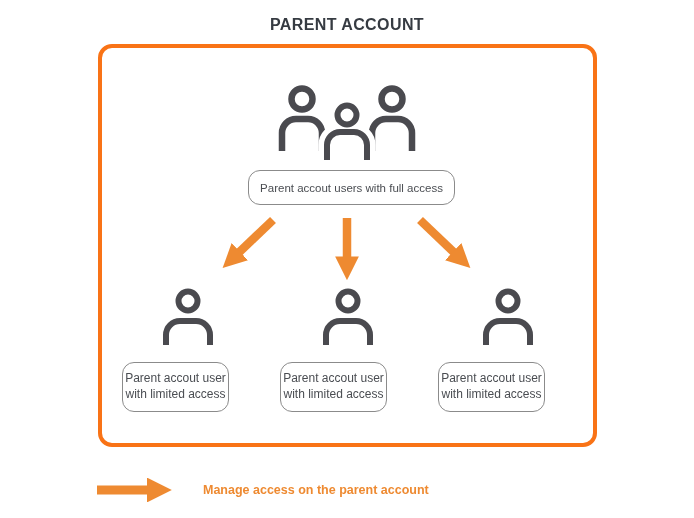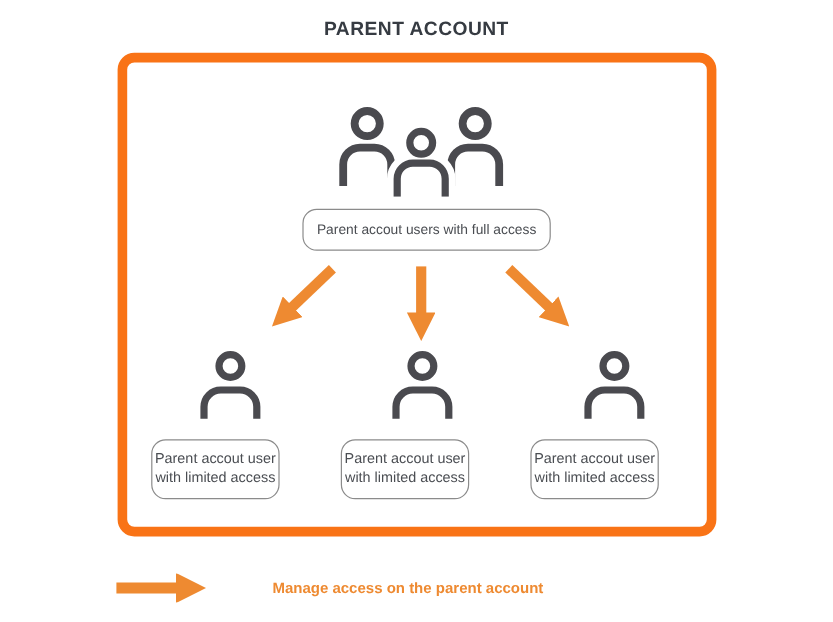--- a/index.html
+++ b/index.html
@@ -7,21 +7,21 @@
     position:relative; width:694px; height:518px; background:#ffffff;
     font-family:"Liberation Sans", sans-serif; overflow:hidden;
   }
   .title {
     position:absolute; top:16px; left:0; width:100%;
     text-align:center; font-weight:bold; font-size:16px;
     color:#363b42; letter-spacing:0.4px;
   }
   .box {
     position:absolute; left:98px; top:44px; width:499px; height:403px;
-    box-sizing:border-box; border:8px solid #f97316; border-radius:14px;
+    box-sizing:border-box; border:4px solid #f97316; border-radius:14px;
     background:#ffffff;
   }
   .group-icon { position:absolute; left:170px; top:34px; width:150px; height:78px; }
   .user-icon  { position:absolute; top:240px; width:56px; height:60px; }
   .u0 { left:58px; } .u1 { left:218px; } .u2 { left:378px; }
   .pill {
     position:absolute; box-sizing:border-box;
     border:1.6px solid #8b8b8b; border-radius:12px; background:#ffffff;
     display:flex; flex-direction:column; align-items:center; justify-content:center;
     text-align:center; color:#4a4d52;
@@ -31,21 +31,21 @@
     font-size:11.5px; white-space:nowrap;
   }
   .pill.limited {
     top:314px; width:107px; height:50px;
     font-size:12px; line-height:1.32;
   }
   .p0 { left:20px; } .p1 { left:178px; } .p2 { left:336px; }
   .arrows { position:absolute; left:0; top:0; width:491px; height:395px; pointer-events:none; }
   .legend {
     position:absolute; left:95px; top:478px; height:24px;
-    display:flex; align-items:center;gap:24px;
+    display:flex; align-items:center;
   }
   .legend-text {
     margin-left:22px; color:#ee8a31; font-weight:bold; font-size:12.5px;
   }
   svg { display:block; }
 </style>
 </head>
 <body>
 
 <div class="canvas">

